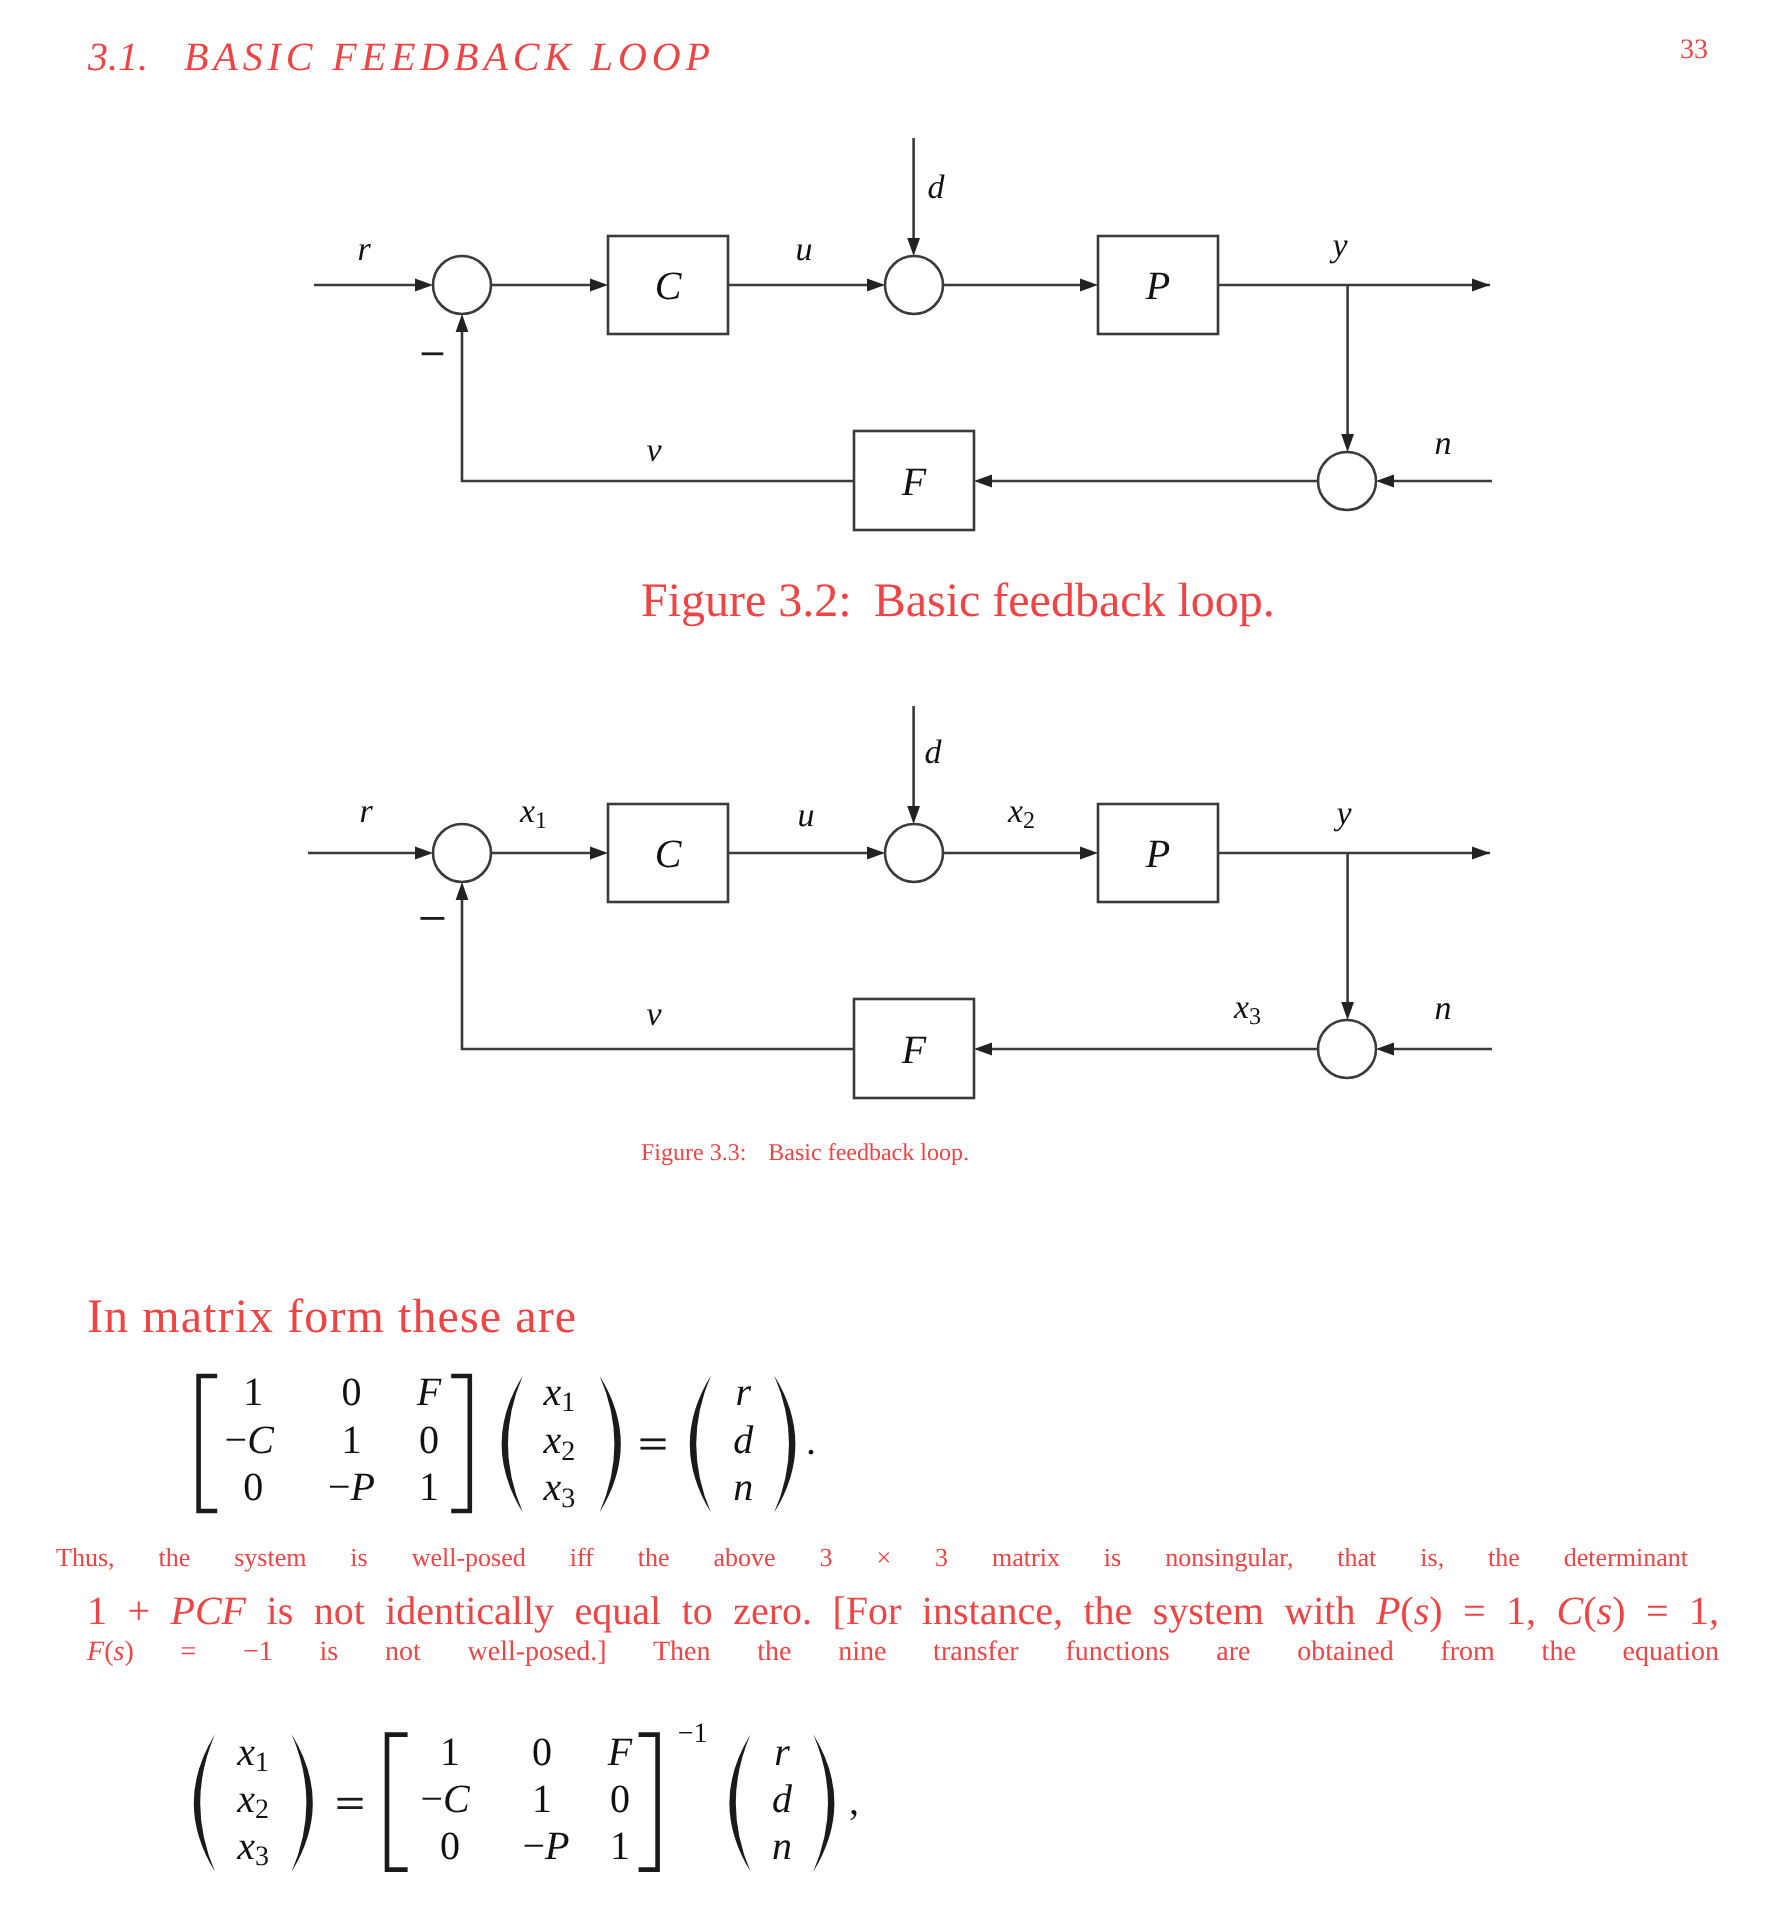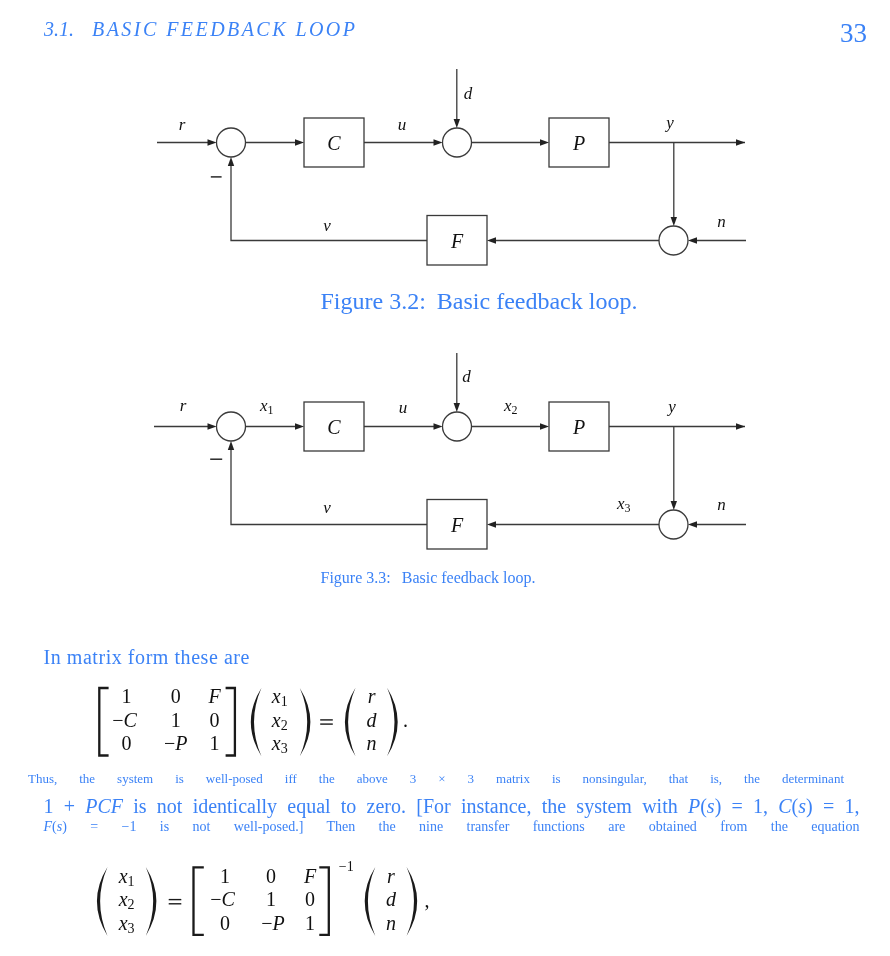--- a/index.html
+++ b/index.html
@@ -1,23 +1,23 @@
 <!DOCTYPE html>
 <html><head><meta charset="utf-8"><style>
 html,body{margin:0;padding:0;width:890px;height:956px;background:#fff;overflow:hidden}
 *{box-sizing:border-box}
-.abs{position:absolute;color:#3b82f6;font-family:"Liberation Serif",serif}
+.abs{position:absolute;color:#ef4444;font-family:"Liberation Serif",serif}
 .it{font-style:italic}
 svg{position:absolute}
 svg text{font-family:"Liberation Serif",serif;fill:#111}
 .mi{font-style:italic}
 </style></head><body>
 
 <div class="abs it" style="left:44px;top:18px;font-size:20px">3.1.<span style="padding-left:18px;letter-spacing:2.45px">BASIC FEEDBACK LOOP</span></div>
-<div class="abs" style="left:840px;top:17.5px;font-size:27px">33</div>
+<div class="abs" style="left:840px;top:17.5px;font-size:14px">33</div>
 
 <svg id="d1" style="left:0;top:0" width="890" height="340" viewBox="0 0 890 340" fill="none" stroke-linecap="butt">
 <g stroke="#3a3a3a" stroke-width="1.3">
 <line x1="157" y1="142.5" x2="209" y2="142.5"></line>
 <line x1="245.5" y1="142.5" x2="296" y2="142.5"></line>
 <line x1="364" y1="142.5" x2="434.5" y2="142.5"></line>
 <line x1="471.5" y1="142.5" x2="541" y2="142.5"></line>
 <line x1="609" y1="142.5" x2="745" y2="142.5"></line>
 <line x1="456.8" y1="69" x2="456.8" y2="120.5"></line>
 <line x1="673.8" y1="142.5" x2="673.8" y2="218.5"></line>
@@ -104,23 +104,23 @@
 <text x="721.5" y="225.5">n</text>
 <text x="327" y="228.5">v</text>
 </g>
 <g font-size="17" font-style="italic">
 <text x="260" y="127">x<tspan font-size="12" dy="3" font-style="normal">1</tspan></text>
 <text x="504" y="127">x<tspan font-size="12" dy="3" font-style="normal">2</tspan></text>
 <text x="617" y="225">x<tspan font-size="12" dy="3" font-style="normal">3</tspan></text>
 </g>
 <line x1="210.2" y1="175.2" x2="222.2" y2="175.2" stroke="#1a1a1a" stroke-width="1.4"></line>
 </svg>
-<div class="abs" style="left:320.5px;top:568.5px;font-size:16px">Figure 3.3:<span style="padding-left:11px">Basic feedback loop.</span></div>
+<div class="abs" style="left:320.5px;top:568.5px;font-size:12px">Figure 3.3:<span style="padding-left:11px">Basic feedback loop.</span></div>
 
-<div class="abs" style="left:43.5px;top:646px;font-size:20px;letter-spacing:0.55px">In matrix form these are</div>
+<div class="abs" style="left:43.5px;top:646px;font-size:24px;letter-spacing:0.55px">In matrix form these are</div>
 
 <svg id="e1" style="left:0;top:0" width="890" height="956" viewBox="0 0 890 956">
 <g fill="none" stroke="#1a1a1a" stroke-width="2.3">
 <path d="M108.6,688 H99.3 V755.5 H108.6"></path>
 <path d="M225.6,688 H234.9 V755.5 H225.6"></path>
 </g>
 <g fill="#1a1a1a" stroke="none">
 <path d="M261.4,687.9 Q240.2,722.05 261.4,756.2 Q246.6,722.05 261.4,687.9 Z"></path>
 <path d="M299.8,687.9 Q321.0,722.05 299.8,756.2 Q314.6,722.05 299.8,687.9 Z"></path>
 <path d="M355.5,687.7 Q334.3,722.0 355.5,756.3 Q340.7,722.0 355.5,687.7 Z"></path>

